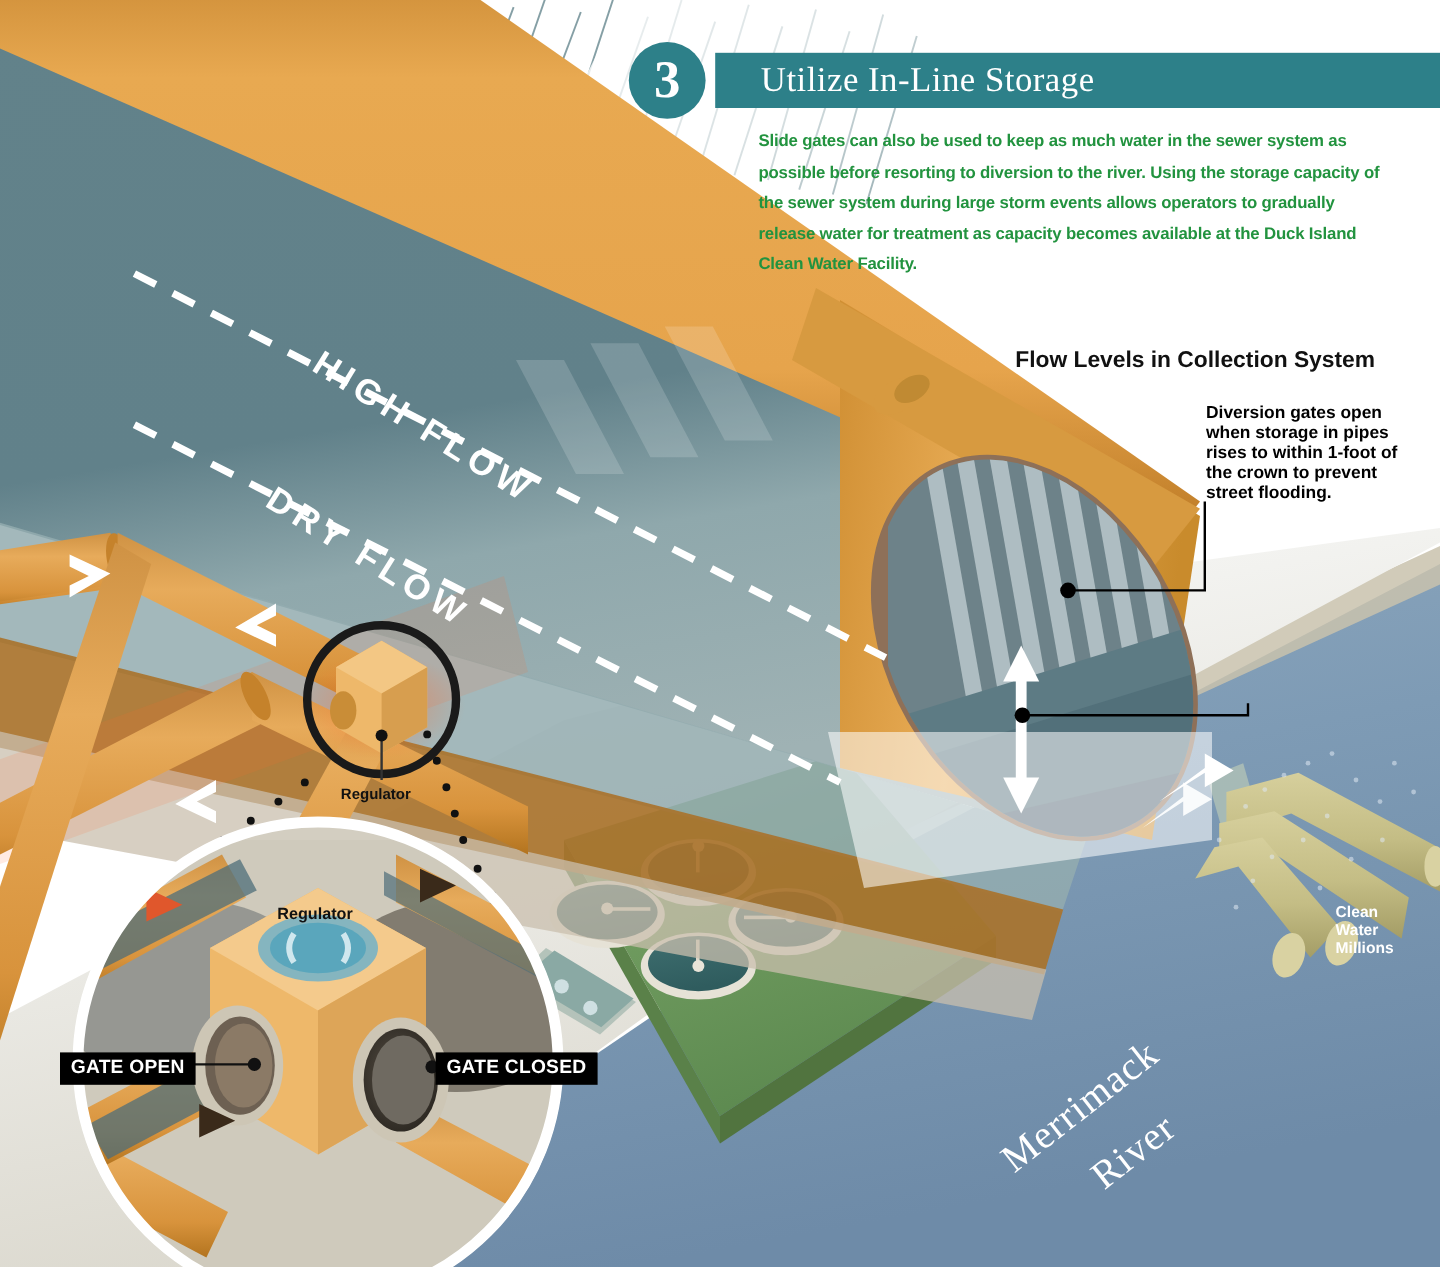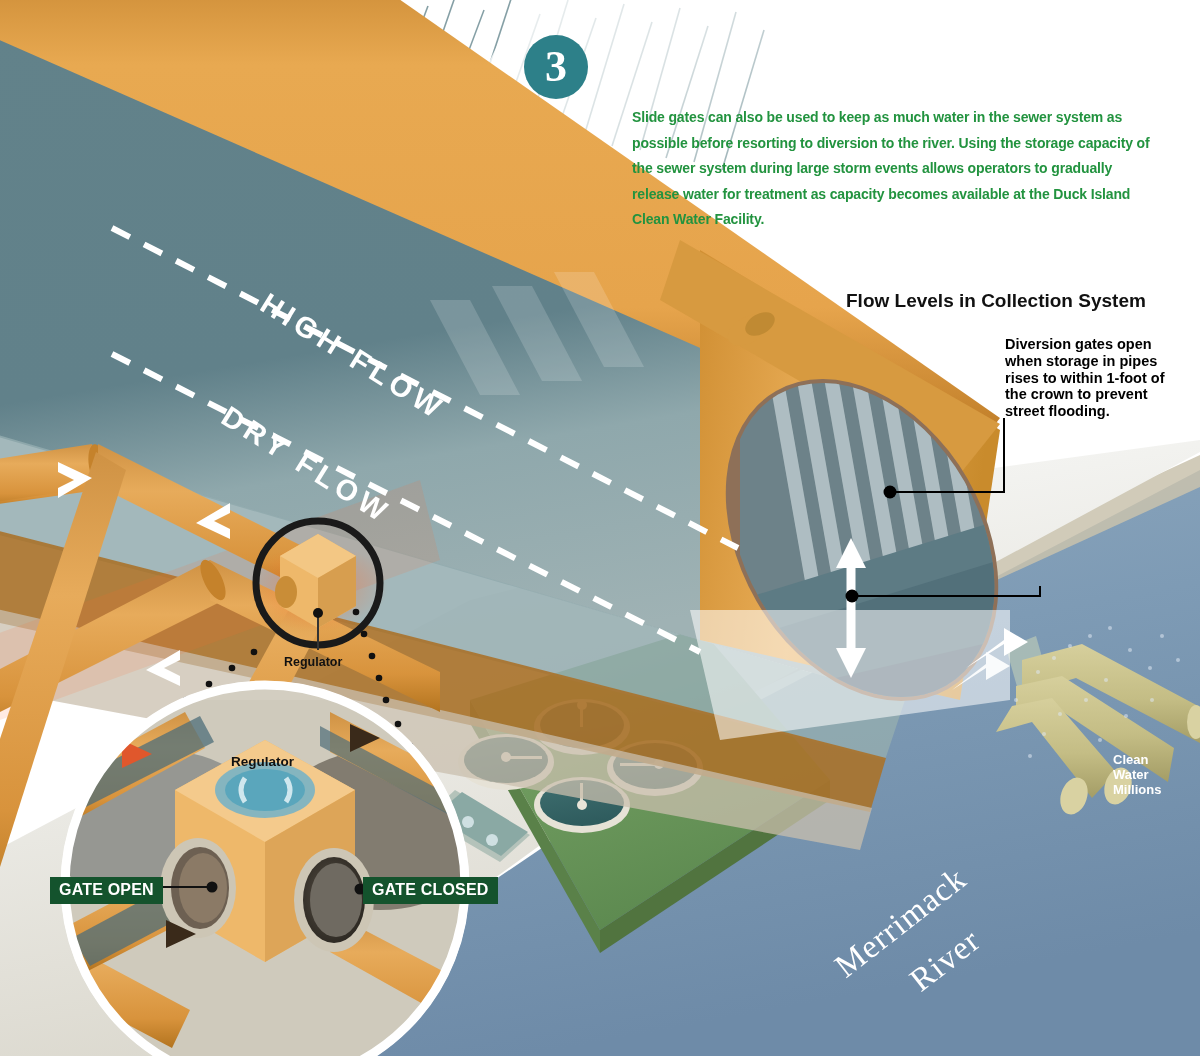--- a/index.html
+++ b/index.html
@@ -42,21 +42,21 @@
     left:1113px;top:752px;width:72px;color:#fff;font-size:13px;font-weight:bold;
     line-height:15px;text-align:left;
   }
   .lbl-regulator-small{
     left:284px;top:655px;color:#111;font-size:12.5px;font-weight:bold;white-space:nowrap;
   }
   .lbl-regulator-zoom{
     left:231px;top:754px;color:#111;font-size:13.5px;font-weight:bold;white-space:nowrap;
   }
   .tag{
-    position:absolute;background:#14532d;color:#fff;font-size:16px;font-weight:bold;
+    position:absolute;background:#000000;color:#fff;font-size:16px;font-weight:bold;
     padding:4px 9px 5px 9px;letter-spacing:.2px;white-space:nowrap;
   }
   .tag-open{left:50px;top:877px;}
   .tag-closed{left:363px;top:877px;}
 
   .river-word{
     position:absolute;color:#fff;font-family:"Liberation Serif",serif;font-size:33px;
     letter-spacing:1px;white-space:nowrap;transform-origin:left top;
   }
   .river-1{left:828px;top:956px;transform:rotate(-38deg);}
@@ -452,20 +452,23 @@
         <path d="M1004,418 L1004,492 L890,492"></path>
         <path d="M1040,586 L1040,596 L852,596"></path>
       </g>
       <circle cx="890" cy="492" r="6.5" fill="#000"></circle>
       <circle cx="852" cy="596" r="6.5" fill="#000"></circle>
     </g>
   </svg>
 
   <div class="hdr-num">3</div>
 
+  <div class="hdr-bar">
+    <div class="hdr-title">Utilize In-Line Storage</div>
+  </div>
 
   <div class="hdr-body">Slide gates can also be used to keep as much water in the sewer system as possible before resorting to diversion to the river. Using the storage capacity of the sewer system during large storm events allows operators to gradually release water for treatment as capacity becomes available at the Duck Island Clean Water Facility.</div>
 
   <div class="lbl flow-levels">Flow Levels in Collection System</div>
 
   <div class="lbl callout callout-diversion">Diversion gates open when storage in pipes rises to within 1-foot of the crown to prevent street flooding.</div>
 
 
   <div class="flowword hf">HIGH FLOW</div>
   <div class="flowword df">DRY FLOW</div>

